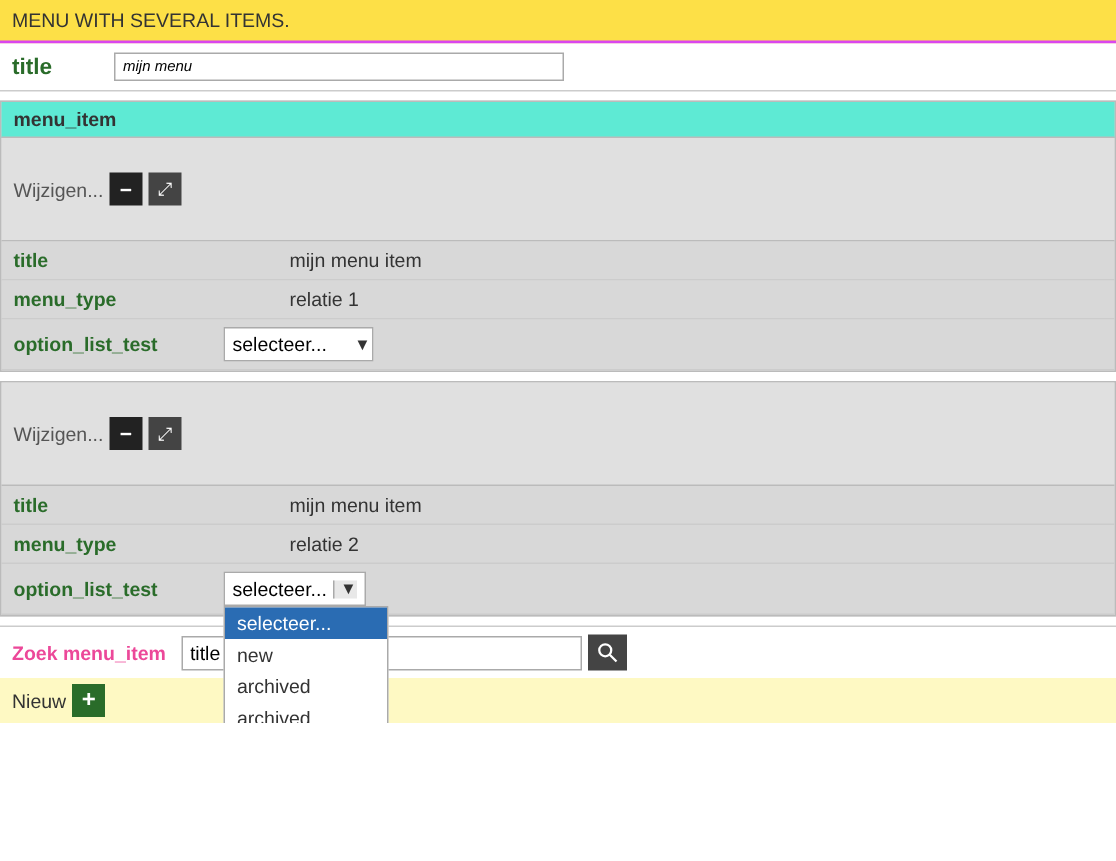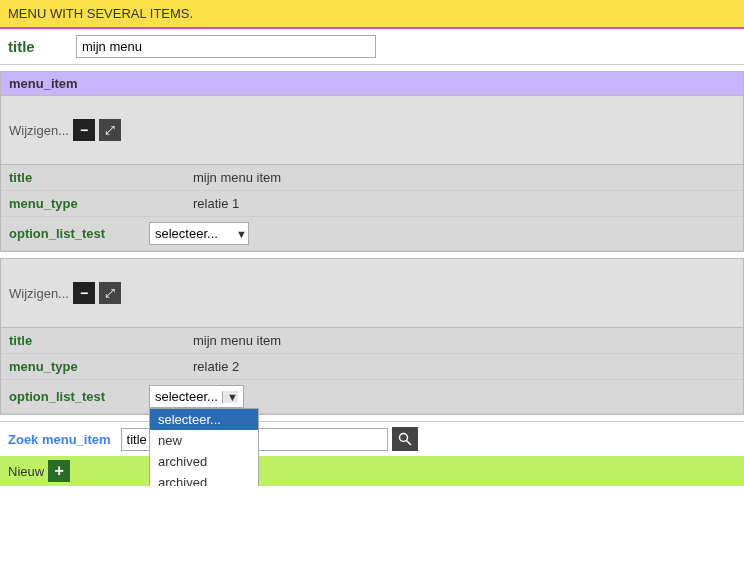--- a/index.html
+++ b/index.html
@@ -30,32 +30,33 @@
       color: #2a6c2a;
       font-weight: bold;
       font-size: 15px;
       margin-right: 8px;
       min-width: 60px;
     }
 
     .title-input {
       border: 1px solid #aaa;
       padding: 3px 5px;
-      font-size: 13px;
+      font-size: 10px;
       width: 300px;
+      font-style: italic;
     }
 
     .menu-item-section {
       background: #d8d8d8;
       border: 1px solid #bbb;
       margin: 6px 0;
     }
 
     .section-header {
-      background: #c4b5fd;
+      background: #5eead4;
       padding: 4px 8px;
       font-weight: bold;
       font-size: 13px;
       color: #333;
       border-bottom: 1px solid #bbb;
     }
 
     .action-bar {
       display: flex;
       align-items: center;
@@ -197,21 +198,21 @@
     .search-bar {
       display: flex;
       align-items: center;
       padding: 5px 8px;
       background: #fff;
       border-top: 1px solid #ccc;
       gap: 4px;
     }
 
     .search-label {
-      color: #3b82f6;
+      color: #ec4899;
       font-weight: bold;
       font-size: 13px;
       margin-right: 6px;
     }
 
     .search-select {
       padding: 3px 20px 3px 5px;
       font-size: 13px;
       border: 1px solid #aaa;
       background: #fff;
@@ -237,21 +238,21 @@
       justify-content: center;
       cursor: pointer;
       border: none;
       font-size: 13px;
     }
 
     .new-bar {
       display: flex;
       align-items: center;
       padding: 4px 8px;
-      background: #bef264;
+      background: #fef9c3;
       gap: 4px;
     }
 
     .new-label {
       font-size: 13px;
       color: #333;
     }
 
     .btn-green-plus {
       width: 22px;

